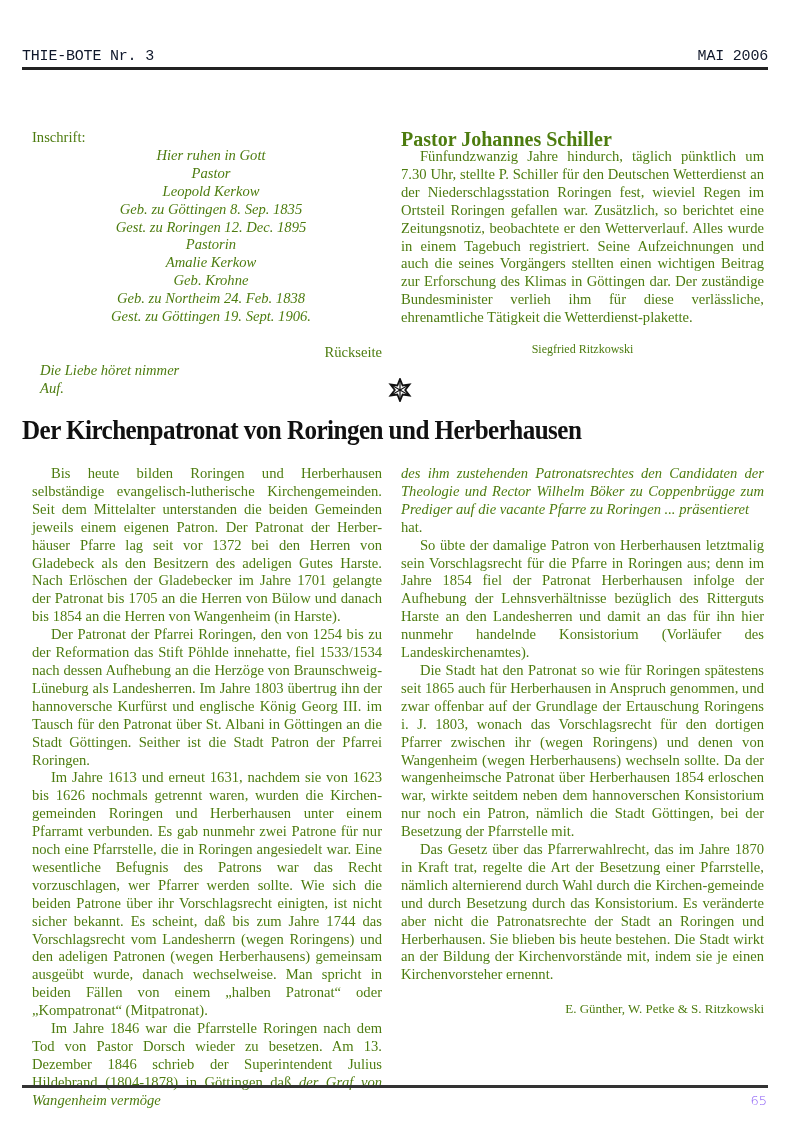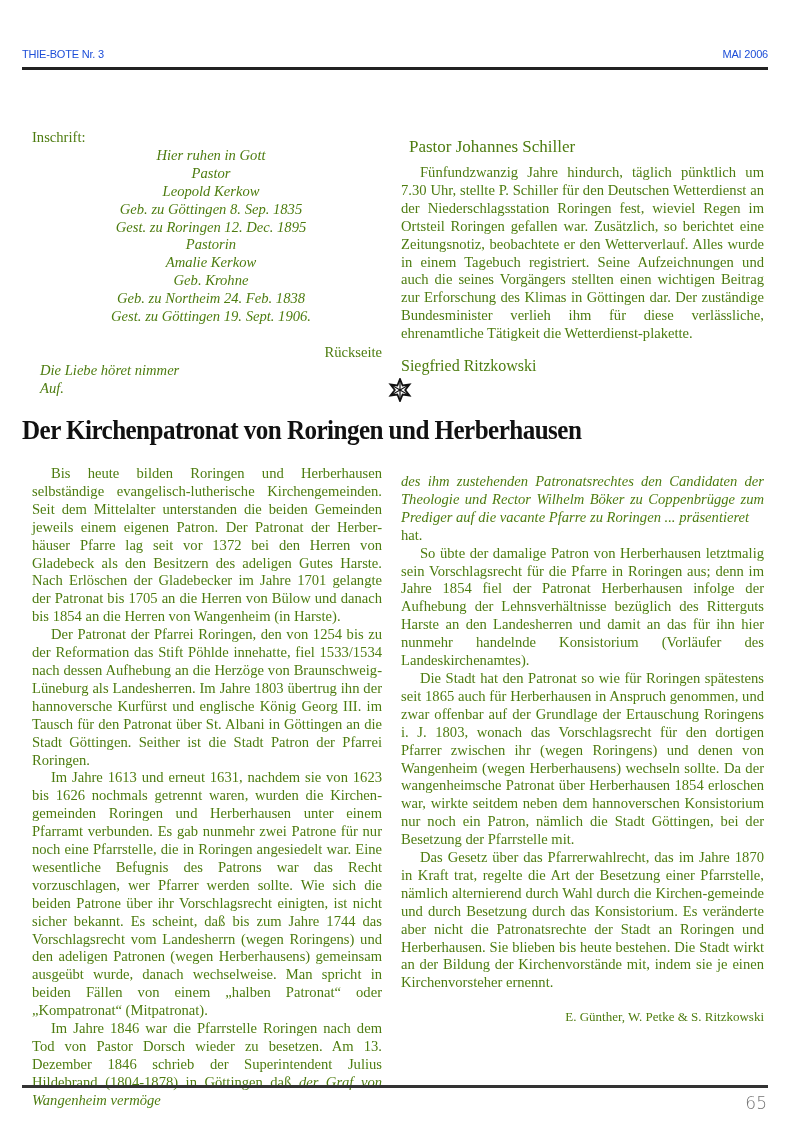--- a/index.html
+++ b/index.html
@@ -1,46 +1,46 @@
 <!DOCTYPE html>
 <html><head>
 <meta charset="utf-8">
 <style>
   html, body { margin: 0; padding: 0; background: #ffffff; }
   body { width: 800px; height: 1130px; position: relative; overflow: hidden; color: #1c1c1c; }
-  .header { position: absolute; left: 22px; right: 32px; top: 48px; height: 20px; font-family: Liberation Sans, sans-serif; font-size: 11px; font-weight: 300; color: #1d4ed8; letter-spacing: -0.2px; }
+  .header { position: absolute; left: 22px; right: 32px; top: 48px; height: 20px; font-family: Liberation Mono, monospace; font-size: 15px; font-weight: 300; color: #0f172a; letter-spacing: -0.2px; }
   .header .left { position: absolute; left: 0; top: 0; }
   .header .right { position: absolute; right: 0; top: 0; }
   .rule-top { position: absolute; left: 22px; right: 32px; top: 67px; height: 3px; background: #222; }
   .rule-bottom { position: absolute; left: 22px; right: 32px; top: 1085px; height: 3px; background: #333; }
-  .page-number { position: absolute; right: 33px; top: 1093px; font-family: "DejaVu Sans", sans-serif; font-size: 17px; font-weight: 300; color: #737373; }
+  .page-number { position: absolute; right: 33px; top: 1093px; font-family: "DejaVu Sans", sans-serif; font-size: 13px; font-weight: 300; color: #8b5cf6; }
   .col { position: absolute; font-family: "Liberation Serif", serif; font-size: 14.6px; line-height: 17.9px; color: #4d7c0f; }
 
   
   .inscription { left: 32px; top: 129px; width: 350px; }
   .inscription .label { margin-bottom: 0; }
   .inscription .lines { text-align: center; font-style: italic; padding-left: 8px; }
   .inscription .gap { height: 18px; }
   .inscription .back-label { text-align: right; font-style: normal; padding-left: 8px; }
   .inscription .back-lines { font-style: italic; padding-left: 8px; }
 
   
   .schiller { left: 401px; top: 130px; width: 363px; }
-  .schiller h3 { margin: 8px; font-size: 17px; font-weight: normal; line-height: 18px; }
+  .schiller h3 { margin: 0; font-size: 20px; font-weight: bold; line-height: 18px; }
   .schiller p { margin: 0; text-align: justify; text-indent: 19px; }
-  .schiller .sig { text-align: left; font-size: 16px; margin-top: 14px; }
+  .schiller .sig { text-align: center; font-size: 12px; margin-top: 14px; }
 
   .star { position: absolute; left: 388px; top: 378px; width: 24px; height: 24px; }
 
   .title { position: absolute; left: 22px; top: 415px; font-family: "Liberation Serif", serif; font-weight: bold; font-size: 27px; letter-spacing: -0.6px; color: #111; transform: scaleX(0.93); transform-origin: left top; white-space: nowrap; }
 
   .left-col { left: 32px; top: 465px; width: 350px; }
   .right-col { left: 401px; top: 465px; width: 363px; }
   .article p { margin: 0; text-align: justify; text-indent: 19px; }
-  .article p.noindent { text-indent: 0; margin-top: 8px; }
+  .article p.noindent { text-indent: 0; }
   .article .sig { text-align: right; font-size: 13px; margin-top: 16px; }
   em { font-style: italic; }
 </style>
 </head>
 <body>
 
 <div class="header">
   <span class="left">THIE-BOTE Nr. 3</span>
   <span class="right">MAI 2006</span>
 </div>

